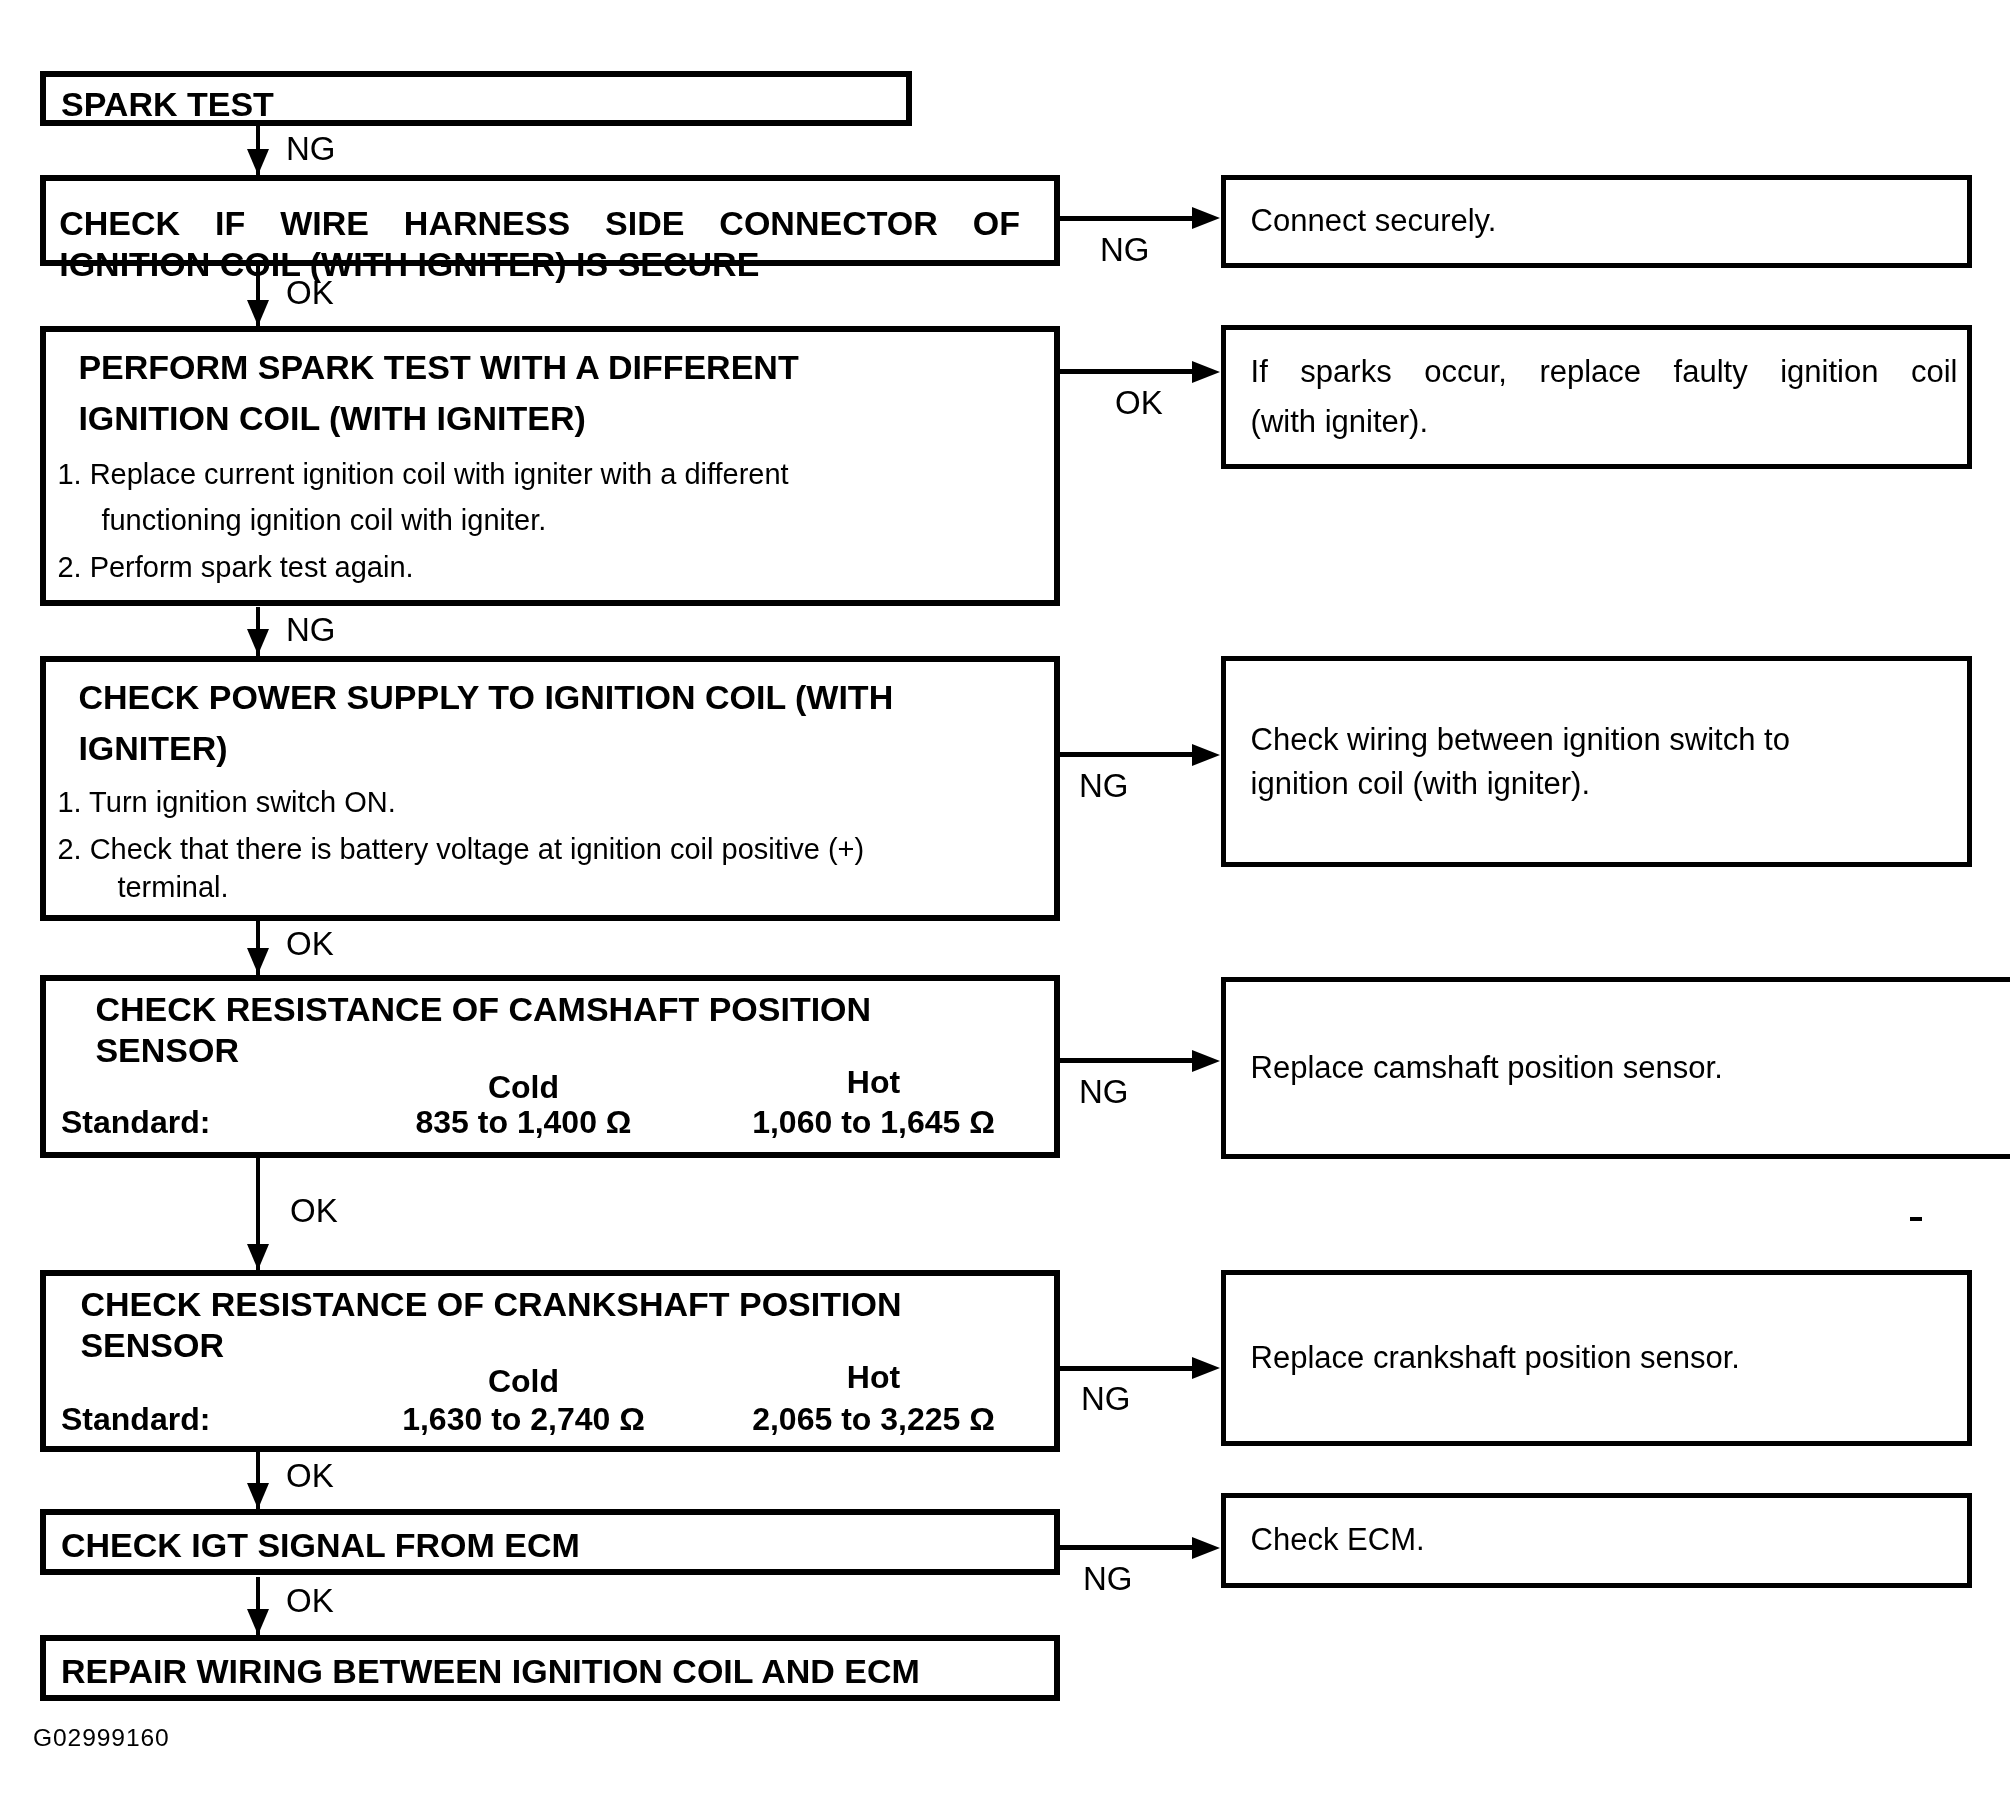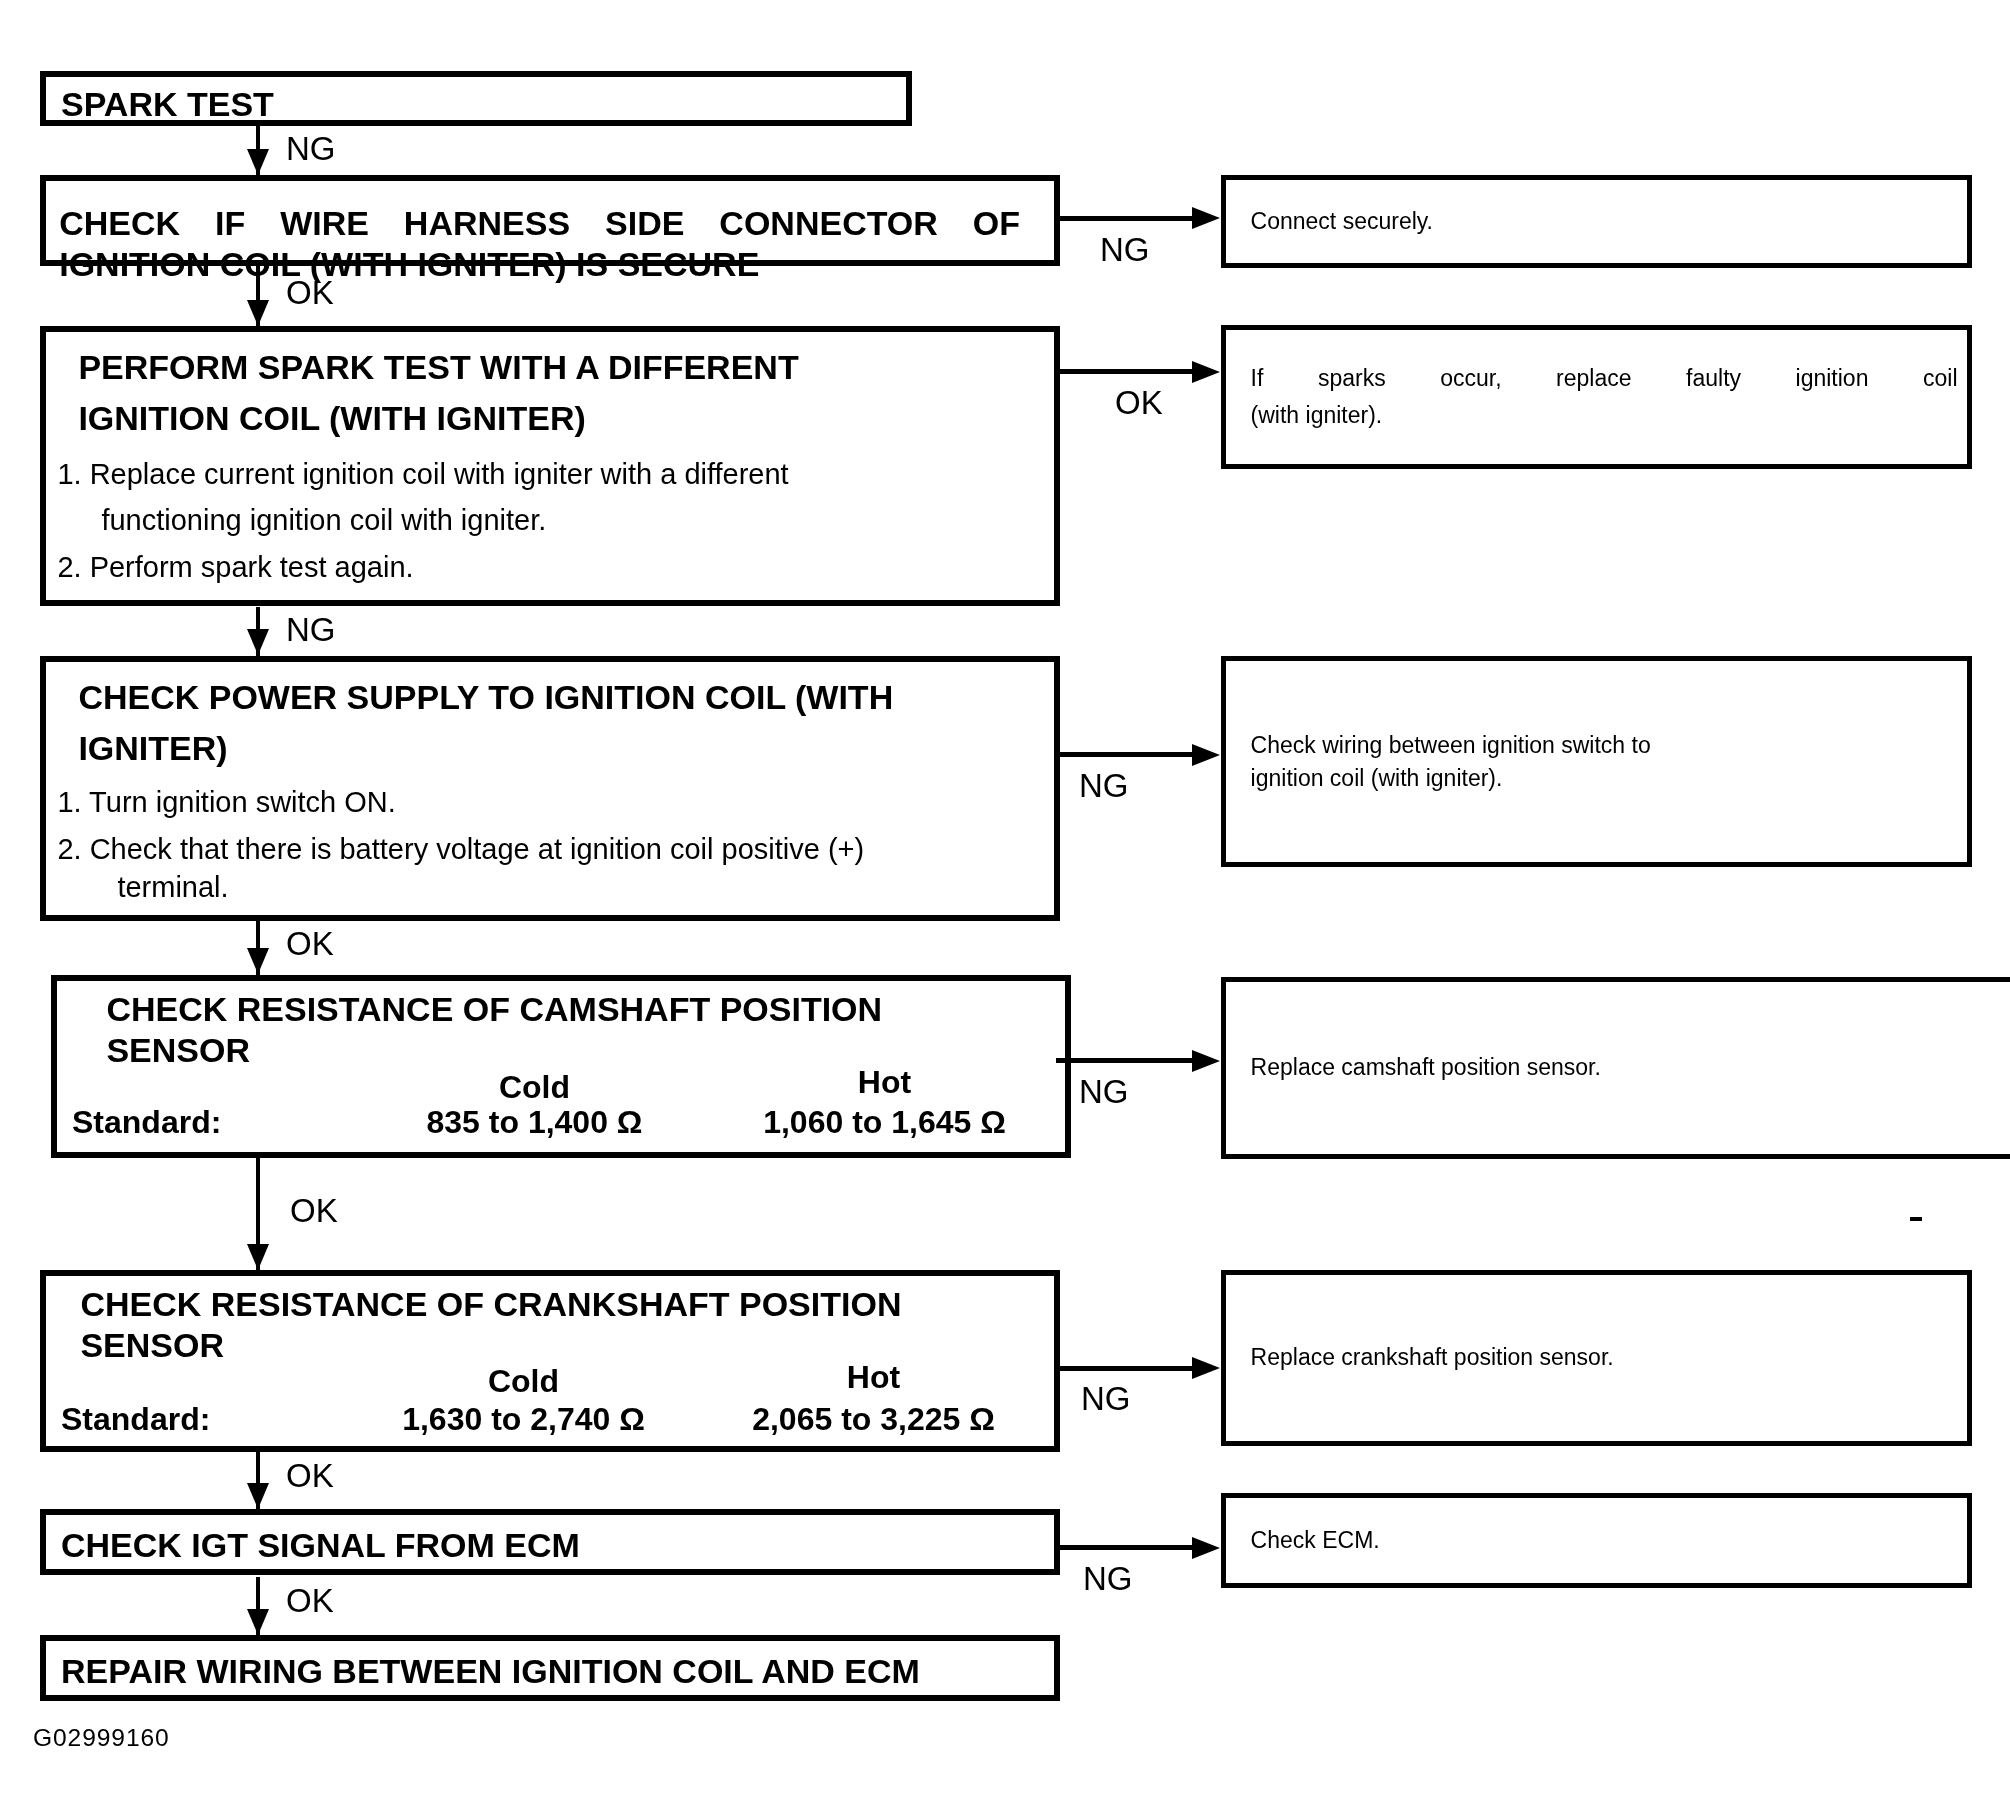--- a/index.html
+++ b/index.html
@@ -40,21 +40,21 @@
     border-top:26.5px solid #000;
   }
   .arrow-right{
     position:absolute;width:0;height:0;
     border-top:11.4px solid transparent;
     border-bottom:11.4px solid transparent;
     border-left:28px solid #000;
   }
   .lbl{position:absolute;font-size:33px;line-height:1;}
   
-  .rtext{font-size:23px;line-height:1.62;}
+  .rtext{font-size:31px;line-height:1.62;}
   .rcenter{display:flex;flex-direction:column;justify-content:center;}
   
   .tbl-abs{position:absolute;font-weight:bold;font-size:32px;white-space:nowrap;}
   .tcenter{text-align:center;}
   .figid{position:absolute;font-size:24.6px;letter-spacing:0.9px;}
   .stray{position:absolute;background:#000;}
 </style>
 </head>
 <body>
 
@@ -84,21 +84,21 @@
   <div class="box" style="left:40px;top:656px;width:1020px;height:265px;">
     <div style="padding:9.5px 28px 0 11.4px;">
       <div class="h" style="margin-left:21px;">CHECK POWER SUPPLY TO IGNITION COIL (WITH</div>
       <div class="h" style="margin-left:21px;">IGNITER)</div>
       <div class="body-line" style="margin-top:5.7px;">1. Turn ignition switch ON.</div>
       <div class="body-line">2. Check that there is battery voltage at ignition coil positive (+)</div>
       <div class="body-line indent2" style="line-height:1.1;">terminal.</div>
     </div>
   </div>
 
-  <div class="box" style="left:40px;top:975px;width:1020px;height:183px;margin-left:11px;">
+  <div class="box" style="left:40px;top:975px;width:1020px;height:183px;">
     <div style="padding:7.6px 28px 0 11.4px;">
       <div class="h h2l" style="margin-left:38px;">CHECK RESISTANCE OF CAMSHAFT POSITION</div>
       <div class="h h2l" style="margin-left:38px;">SENSOR</div>
     </div>
     <div class="tbl-abs tcenter" style="left:274px;top:88px;width:407px;">Cold</div>
     <div class="tbl-abs tcenter" style="left:681px;top:83px;width:293px;">Hot</div>
     <div class="tbl-abs" style="left:15px;top:123px;">Standard:</div>
     <div class="tbl-abs tcenter" style="left:274px;top:123px;width:407px;">835 to 1,400 Ω</div>
     <div class="tbl-abs tcenter" style="left:681px;top:123px;width:293px;">1,060 to 1,645 Ω</div>
   </div>

